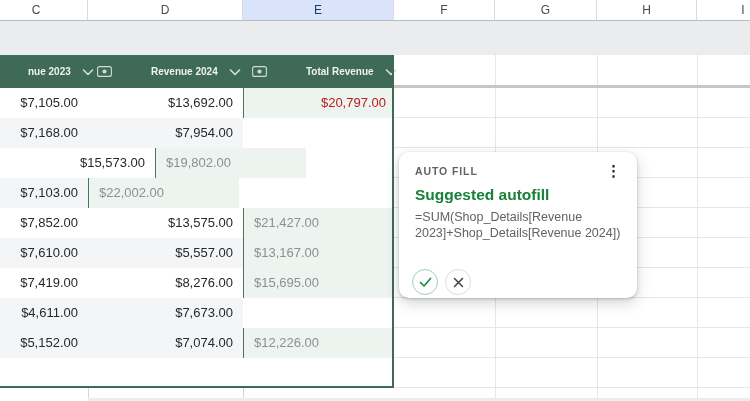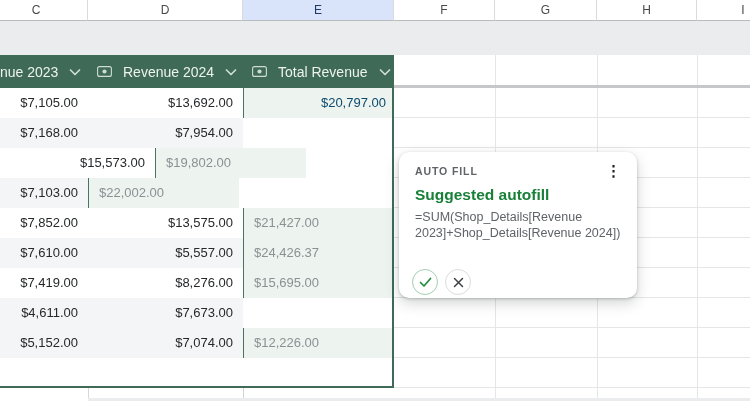--- a/index.html
+++ b/index.html
@@ -31,32 +31,32 @@
   .band-bottom{position:absolute;left:88px;top:398px;width:662px;height:3px;background:#ebeced;}
   
   .table-header{
     position:absolute;left:0;top:55px;width:394px;height:33px;background:#3e6a57;
     display:flex;color:#eef3ef;z-index:3;
   }
   .th-seg{display:flex;align-items:center;box-sizing:border-box;column-gap:11px;}
   .seg-c{width:88px;}
   .seg-d{width:155px;padding-left:9px;}
   .seg-e{width:151px;padding-left:9px;}
-  .th-label{font-size:14px;font-weight:normal;white-space:nowrap;}
+  .th-label{font-size:10px;font-weight:bold;white-space:nowrap;margin-left:28px;}
   .th-icon{flex:0 0 auto;display:block;}
   .th-chevron{flex:0 0 auto;display:block;margin-top:2px;}
   
   .table-body{position:absolute;left:0;top:88px;width:394px;z-index:1;}
   .trow{display:flex;height:30px;}
   .cell{box-sizing:border-box;font-size:13px;line-height:30px;color:#26282a;white-space:nowrap;overflow:hidden;}
   .c-col{width:88px;text-align:right;padding-right:10px;background:#fff;}
   .d-col{width:155px;text-align:right;padding-right:10px;background:#fff;}
   .band .c-col,.band .d-col{background:#f4f5f6;}
   .e-col{width:151px;background:#edf4ef;border-left:1px solid #48735f;position:relative;padding:0 8px 0 10px;}
-  .e-col.committed{text-align:right;color:#0c4a6e;}
+  .e-col.committed{text-align:right;color:#b91c1c;}
   .e-col.suggested{text-align:left;color:#8a9094;}
   .e-col.sel{border:2px solid #1a73e8;background:#fff;line-height:26px;z-index:6;}
   .fill-handle{position:absolute;right:-5px;bottom:-5px;width:8px;height:8px;border-radius:50%;background:#1a73e8;z-index:7;}
   
   .tborder-right{position:absolute;left:392px;top:55px;width:2px;height:333px;background:#3e6a57;z-index:5;}
   .tborder-bottom{position:absolute;left:0;top:386px;width:394px;height:2px;background:#3e6a57;z-index:5;}
   
   .popup{
     position:absolute;left:399px;top:152px;width:238px;height:146px;box-sizing:border-box;
     background:#fff;border-radius:10px;padding:13px 16px 12px;z-index:20;
@@ -151,21 +151,21 @@
         <div class="cell e-col suggested">$22,002.00</div>
       </div>
       <div class="trow">
         <div class="cell c-col">$7,852.00</div>
         <div class="cell d-col">$13,575.00</div>
         <div class="cell e-col suggested">$21,427.00</div>
       </div>
       <div class="trow band">
         <div class="cell c-col">$7,610.00</div>
         <div class="cell d-col">$5,557.00</div>
-        <div class="cell e-col suggested">$24,426.37</div>
+        <div class="cell e-col suggested">$13,167.00</div>
       </div>
       <div class="trow">
         <div class="cell c-col">$7,419.00</div>
         <div class="cell d-col">$8,276.00</div>
         <div class="cell e-col suggested">$15,695.00</div>
       </div>
       <div class="trow band">
         <div class="cell c-col">$4,611.00</div>
         <div class="cell d-col">$7,673.00</div>
       </div>

